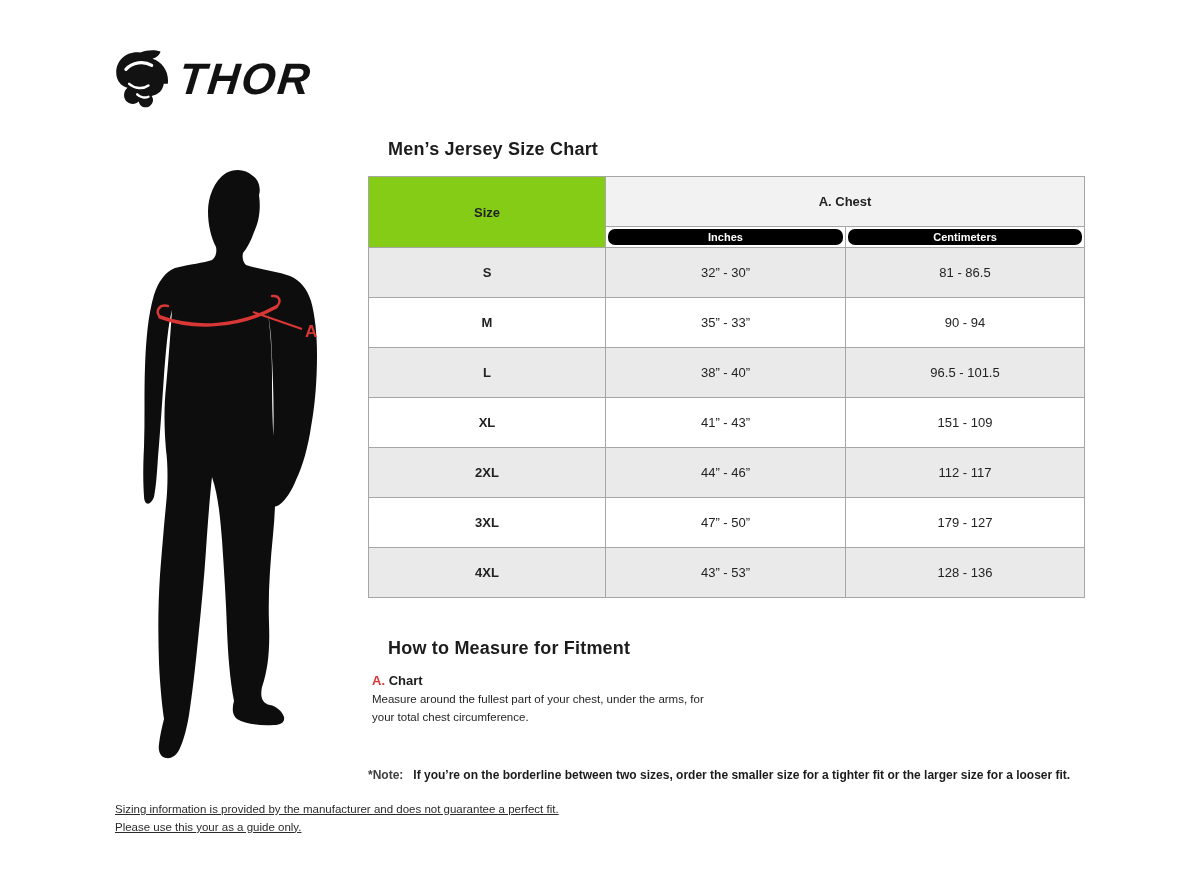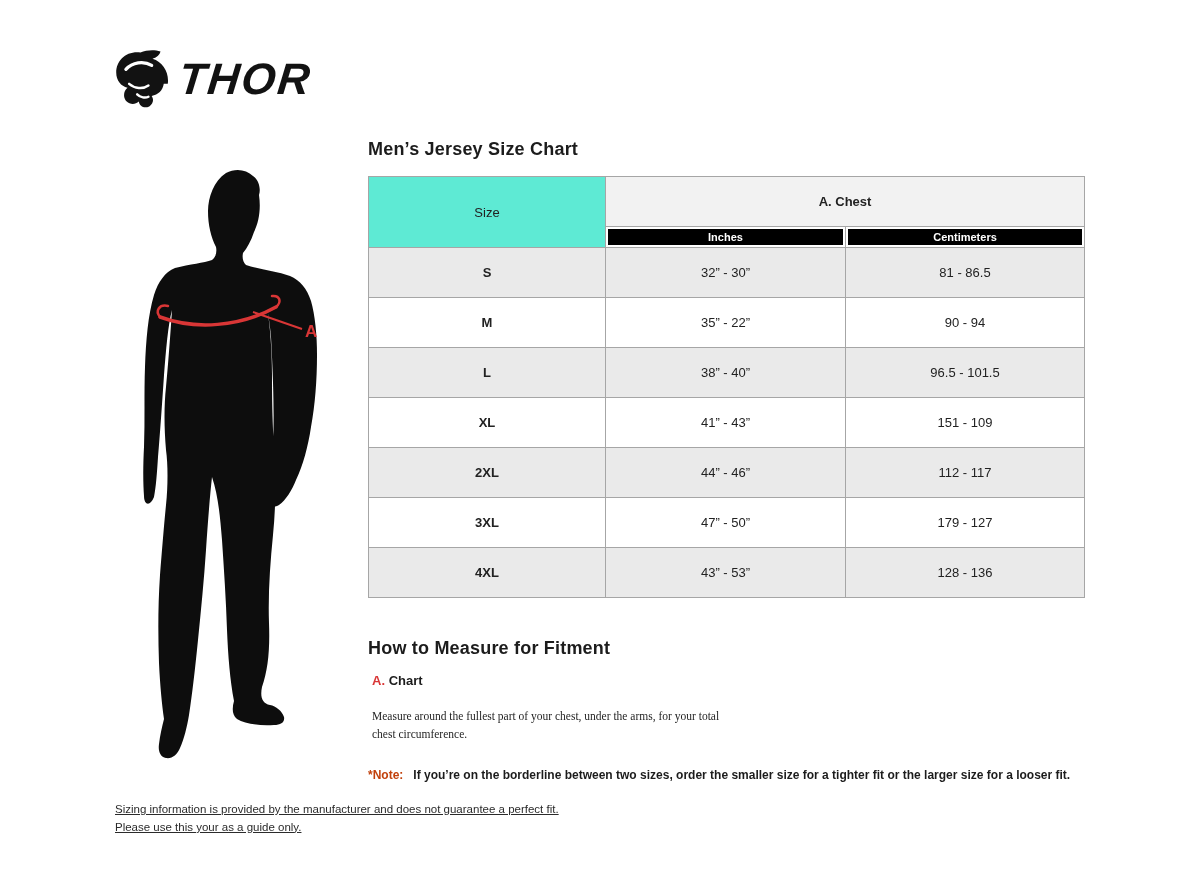--- a/index.html
+++ b/index.html
@@ -35,21 +35,21 @@
     transform: skewX(-6deg);
     line-height: 58px;
   }
 
   
   .figure-wrap { position: absolute; left: 140px; top: 165px; width: 200px; height: 600px; }
 
   
   .section-title {
     position: absolute;
-    left: 368px;
+    left: 388px;
     font-size: 18px;
     font-weight: bold;
     color: #1c1c1c;
     letter-spacing: 0.2px;
   }
   #main-title { top: 139px; }
   #howto-title { top: 638px; text-align: center; }
 
   
   table.size-table {
@@ -64,22 +64,22 @@
   }
   .size-table col.c-size  { width: 237px; }
   .size-table col.c-inch  { width: 240px; }
   .size-table col.c-cm    { width: 239px; }
   .size-table th, .size-table td {
     border: 1px solid #a6a6a6;
     text-align: center;
     vertical-align: middle;
   }
   .size-table th.hdr-size {
-    background: #5eead4;
-    font-weight: normal;
+    background: #84cc16;
+    font-weight: bold;
     font-size: 13px;
   }
   .size-table th.hdr-chest {
     background: #f2f2f2;
     font-weight: bold;
     font-size: 13px;
     height: 50px;
   }
   .size-table tr.bar-row td {
     height: 20px;
@@ -88,48 +88,48 @@
   }
   .size-table .unit-bar {
     height: 16px;
     margin: 2px 2px;
     background: #000000;
     color: #ffffff;
     font-weight: bold;
     font-size: 11px;
     line-height: 16px;
     text-align: center;
+    border-radius: 7px;
   }
   .size-table tr.data-row td { height: 50px; background: #ffffff; }
   .size-table tr.data-row.alt td { background: #eaeaea; }
   .size-table td.size-cell { font-weight: bold; }
 
   
   .measure-block { position: absolute; left: 372px; top: 673px; width: 380px; }
   .measure-label { font-size: 13px; font-weight: bold; }
   .measure-letter { color: #d93636; }
   .measure-desc {
-    margin-top: 20px;
+    margin-top: 3px;
     font-size: 11.5px;
     line-height: 1.55;
     color: #1f1f1f;
     max-width: 355px;
-    font-family: Liberation Serif, serif;
   }
 
   
   .note-line {
     position: absolute;
     left: 368px;
     top: 768px;
     font-size: 12px;
     font-weight: bold;
     color: #1c1c1c;
   }
-  .note-prefix { color: #c2410c; margin-right: 10px; }
+  .note-prefix { color: #404040; margin-right: 10px; }
 
   
   .footer {
     position: absolute;
     left: 115px;
     top: 801px;
     font-size: 11.5px;
     line-height: 1.55;
     color: #2b2b2b;
     text-decoration: underline;
@@ -213,21 +213,21 @@
             <div class="unit-bar">Centimeters</div>
           </td>
       </tr>
       <tr class="data-row alt">
         <td class="size-cell">S</td>
         <td>32” - 30”</td>
         <td>81 - 86.5</td>
       </tr>
       <tr class="data-row">
         <td class="size-cell">M</td>
-        <td>35” - 22”</td>
+        <td>35” - 33”</td>
         <td>90 - 94</td>
       </tr>
       <tr class="data-row alt">
         <td class="size-cell">L</td>
         <td>38” - 40”</td>
         <td>96.5 - 101.5</td>
       </tr>
       <tr class="data-row">
         <td class="size-cell">XL</td>
         <td>41” - 43”</td>

